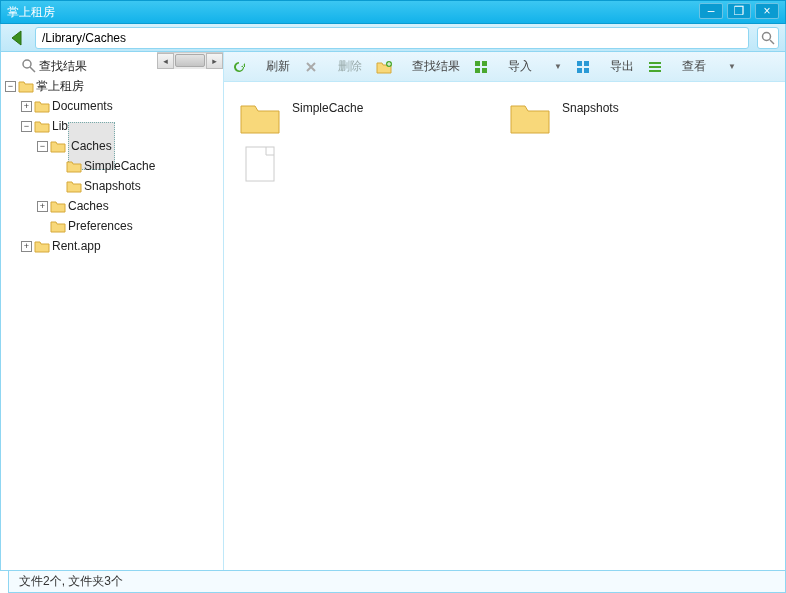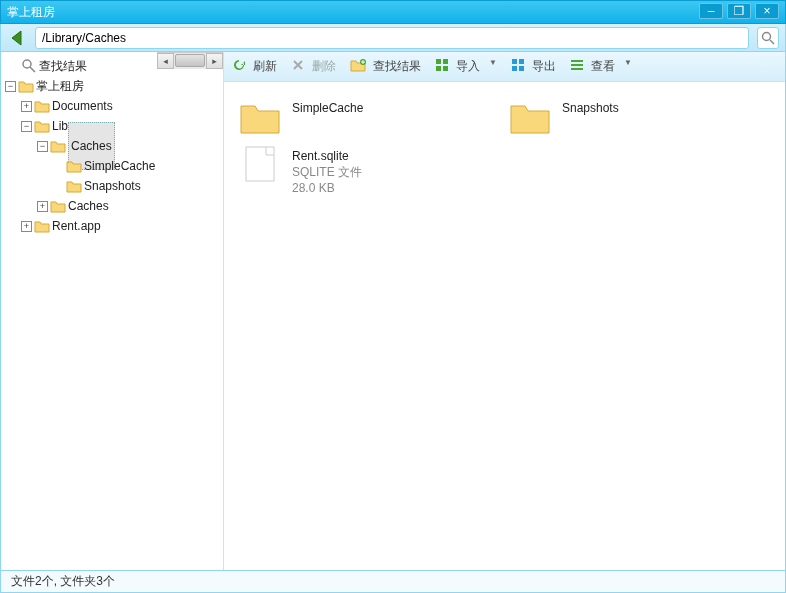--- a/index.html
+++ b/index.html
@@ -28,32 +28,32 @@
 .trow .lbl { color: #222; }
 .trow.sel .lbl { background: #e5e5e5; border: 1px dotted #7aa; padding: 16px 2px; }
 .hscroll { height: 17px; background: #e9e9e9; border-top: 1px solid #ccc; display: flex; }
 .hscroll .arrow { width: 17px; height: 100%; background: linear-gradient(to bottom,#f5f5f5,#ddd); border: 1px solid #bbb; display: flex; align-items: center; justify-content: center; font-size: 9px; color: #555; }
 .hscroll .thumb { width: 30px; height: 13px; margin: 1px; background: linear-gradient(to bottom,#e4e4e4,#c4c4c4); border: 1px solid #aaa; border-radius: 2px; }
 .hscroll .track { flex: 1; }
 
 
 .content { flex: 1; display: flex; flex-direction: column; }
 .toolbar { height: 30px; background: linear-gradient(to bottom,#eaf7fe,#d6effa); border-bottom: 1px solid #bfe8f9; display: flex; align-items: center; padding: 0 8px; gap: 14px; font-size: 12px; color: #333; }
-.tbtn { display: flex; gap: 7px; color: #444; }
+.tbtn { display: flex; align-items: center; gap: 20px; color: #444; }
 .tbtn.dis { color: #9aa; }
 .tbtn .drp { font-size: 8px; color: #666; margin-left: 2px; }
 .filearea { flex: 1; padding: 10px; display: flex; flex-wrap: wrap; align-content: flex-start; }
 .item { width: 270px; display: flex; align-items: flex-start; gap: 10px; padding: 4px; font-size: 12px; }
 .item .thumb { width: 44px; height: 40px; flex-shrink: 0; }
 .item .meta { line-height: 16px; padding-top: 4px; }
 .item .name { color: #222; }
 .item .sub { color: #888; }
 
 
-.status { height: 22px; border: 1px solid #8fd6f2; border-top: none; background: #f4fbff; font-size: 12px; color: #333; display: flex; align-items: center; padding: 0 10px; }
+.status { height: 22px; border: 1px solid #8fd6f2; border-top: none; background: #f4fbff; font-size: 12px; color: #333; display: flex; align-items: center; padding: 0 10px; margin-left: 8px; }
 
 
 .ic-folder-open { fill:#f8d87a; stroke:#d6a93a; }
 .ic-folder { fill:#f8d87a; stroke:#d6a93a; }
 </style>
 </head>
 <body>
 
 <div class="titlebar">
   <span>掌上租房</span>
@@ -155,20 +155,29 @@
       <div class="trow">
         <span class="sp"></span>
           <span class="sp"></span>
         <span class="exp">+</span>
         <svg class="ic" viewBox="0 0 16 16">
             <path d="M1 4h5l1 2h8v8H1z" class="ic-folder"></path>
           </svg>
         <span class="lbl">Caches</span>
       </div>
 
+      <div class="trow">
+        <span class="sp"></span>
+          <span class="sp"></span>
+        <span class="exp none"></span>
+        <svg class="ic" viewBox="0 0 16 16">
+            <path d="M1 4h5l1 2h8v8H1z" class="ic-folder"></path>
+          </svg>
+        <span class="lbl">Preferences</span>
+      </div>
 
       <div class="trow">
         <span class="sp"></span>
         <span class="exp">+</span>
         <svg class="ic" viewBox="0 0 16 16">
             <path d="M1 4h5l1 2h8v8H1z" class="ic-folder"></path>
           </svg>
         <span class="lbl">Rent.app</span>
       </div>
 
@@ -254,25 +263,20 @@
           </div>
       </div>
 
 
 
       <div class="item">
         <svg class="thumb" viewBox="0 0 44 40">
             <rect x="8" y="3" width="28" height="34" fill="#fff" stroke="#ccc"></rect>
             <path d="M28 3v8h8" fill="none" stroke="#ccc"></path>
           </svg>
-        <div class="meta">
-          <div class="name">Rent.sqlite</div>
-          <div class="sub">SQLITE 文件</div>
-          <div class="sub">28.0 KB</div>
-        </div>
       </div>
     </div>
   </div>
 </div>
 
 <div class="status">
   <span>文件2个, 文件夹3个</span>
 </div>
 
 </body></html>

